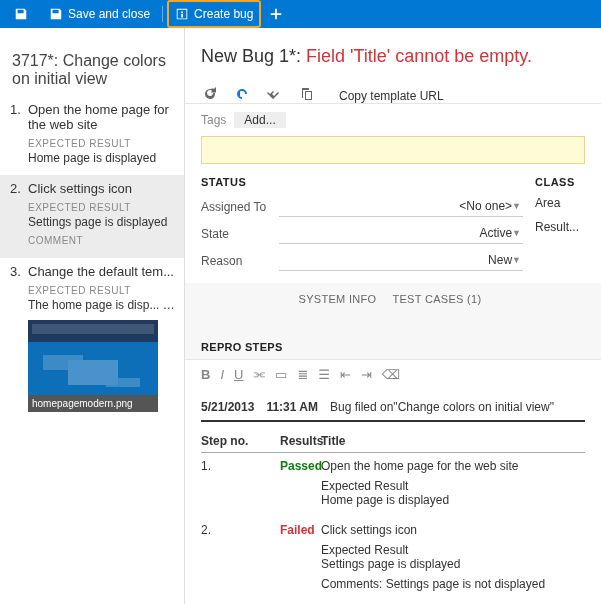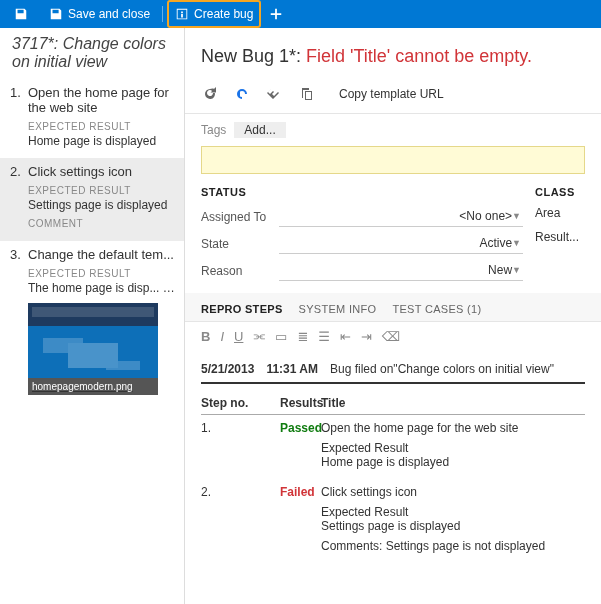--- a/index.html
+++ b/index.html
@@ -5,45 +5,45 @@
   * { box-sizing: border-box; margin: 0; padding: 0; }
   body { font-family: "Segoe UI", Arial, sans-serif; font-size: 13px; color: #333; background: #fff; width: 601px; height: 604px; overflow: hidden; }
   
   .toolbar { background: #0078d4; height: 28px; display: flex; align-items: center; padding: 0 6px; color: #fff; }
   .toolbar .tbtn { display: flex; align-items: center; padding: 2px 8px; cursor: pointer; font-size: 12px; }
   .toolbar .sep { width: 1px; height: 16px; background: rgba(255,255,255,0.4); margin: 0 4px; }
   .toolbar svg { width: 14px; height: 14px; fill: #fff; margin-right: 5px; }
   .highlight-box { border: 2px solid #f5a623; border-radius: 3px; padding: 12px 6px; height: 22px; display: flex; align-items: center; }
   .tbtn.plus svg { margin-right: 0; }
 
-  .title-row { padding: 7px 12px 8px 12px; font-size: 16px; color: #444; font-style: italic; }
+  .title-row { padding: 24px 12px 8px 12px; font-size: 16px; color: #444; }
   
   .content { display: flex; height: calc(604px - 28px); }
   .left { width: 184px; flex-shrink: 0; overflow: hidden; }
   .right { flex: 1; overflow: hidden; border-left: 1px solid #ddd; position: relative; }
 
   .step-list { }
   .step { padding: 6px 8px 10px 10px; }
   .step.alt { background: #ececec; }
   .step-head { display: flex; align-items: flex-start; margin-bottom: 6px; }
   .step-num { width: 18px; flex-shrink: 0; font-size: 13px; }
   .step-title { font-size: 13px; }
   .sublabel { font-size: 10px; color: #888; letter-spacing: 0.5px; margin: 6px 0 2px 18px; }
   .subval { font-size: 12px; margin-left: 18px; color: #333; white-space: nowrap; overflow: hidden; text-overflow: ellipsis; }
   
-  .thumb { margin: 8px 0 8px 18px; width: 130px; text-decoration: underline; }
+  .thumb { margin: 8px 0 8px 18px; width: 130px; }
   .thumb-img { width: 130px; height: 75px; background: linear-gradient(#1e3a5f 0%, #1e3a5f 30%, #0d6fb8 30%, #0d6fb8 100%); position: relative; }
   .thumb-img::before { content:""; position:absolute; top:4px; left:4px; right:4px; height:10px; background:rgba(255,255,255,.15);}
   .thumb-img::after { content:""; position:absolute; top:40px; left:40px; width:50px; height:25px; background:rgba(255,255,255,.25); box-shadow: -30px -10px 0 -5px rgba(255,255,255,.2), 30px 10px 0 -8px rgba(255,255,255,.2);}
   .thumb-cap { background: #555; color: #fff; font-size: 10px; padding: 3px 4px; }
 
   
   .bug-title { padding: 18px 16px 14px 16px; font-size: 18px; font-weight: 300; }
   .bug-title .err { color: #d13438; }
-  .panel-tb { display: flex; align-items: center; gap: 14px; padding: 4px 16px 10px 16px; border-bottom: 1px solid #e5e5e5; }
+  .panel-tb { display: flex; align-items: flex-end; gap: 14px; padding: 4px 16px 0 16px; border-bottom: 1px solid #e5e5e5; }
   .ico { width: 18px; height: 18px; cursor: pointer; display: flex; align-items: center; justify-content: center; }
   .ico svg { width: 16px; height: 16px; fill: #666; }
   .ico.undo svg { fill: #1a73e8; }
   .copy-link { font-size: 12px; color: #333; cursor: pointer; margin-left: 10px; }
   
   .tags-row { padding: 8px 16px; display: flex; align-items: center; gap: 8px; font-size: 12px; }
   .tags-row .lbl { color: #888; }
   .add-tag { background: #eee; padding: 1px 10px; cursor: pointer; }
   
   .title-input-wrap { padding: 0 16px 12px 16px; }
@@ -54,21 +54,21 @@
   .class-col { width: 50px; text-align: left; }
   .sec-head { font-size: 11px; font-weight: 600; letter-spacing: 0.5px; color: #222; margin-bottom: 8px; }
   .field-row { display: flex; align-items: center; margin-bottom: 6px; font-size: 12px; }
   .field-lbl { width: 78px; color: #555; }
   .dd { flex: 1; border-bottom: 1px solid #ccc; padding: 3px 2px; display: flex; justify-content: flex-end; align-items: center; cursor: pointer; margin-right: 12px; }
   .dd .caret { font-size: 9px; color: #888; }
   .class-col .lnk { font-size: 12px; color: #333; display: block; margin-bottom: 10px; }
   
   .tabs { display: flex; gap: 16px; padding: 10px 16px 6px 16px; border-bottom: 1px solid #e5e5e5; margin-top: 6px; background:#f7f7f7;}
   .tab { font-size: 11px; color: #666; cursor: pointer; letter-spacing: .3px;}
-  .tab.active { font-weight: 600; color: #222; }
+  .tab.active { font-weight: 600; color: #222; margin-top: 48px; }
   
   .fmt-tb { display: flex; gap: 10px; padding: 6px 16px; color: #888; font-size: 13px; align-items: center; }
   .fmt-tb span { cursor: pointer; }
   .fmt-tb .b { font-weight: bold; } .fmt-tb .i { font-style: italic; } .fmt-tb .u { text-decoration: underline; }
   
   .repro { padding: 4px 16px 16px 16px; font-size: 12px; }
   .repro-head { border-bottom: 2px solid #333; padding: 8px 0 6px 0; display: flex; gap: 12px; }
   .repro-head .dt { font-weight: 600; }
   .repro-table { margin-top: 8px; }
   .rth { display: flex; font-weight: 600; border-bottom: 1px solid #aaa; padding: 4px 0; }

